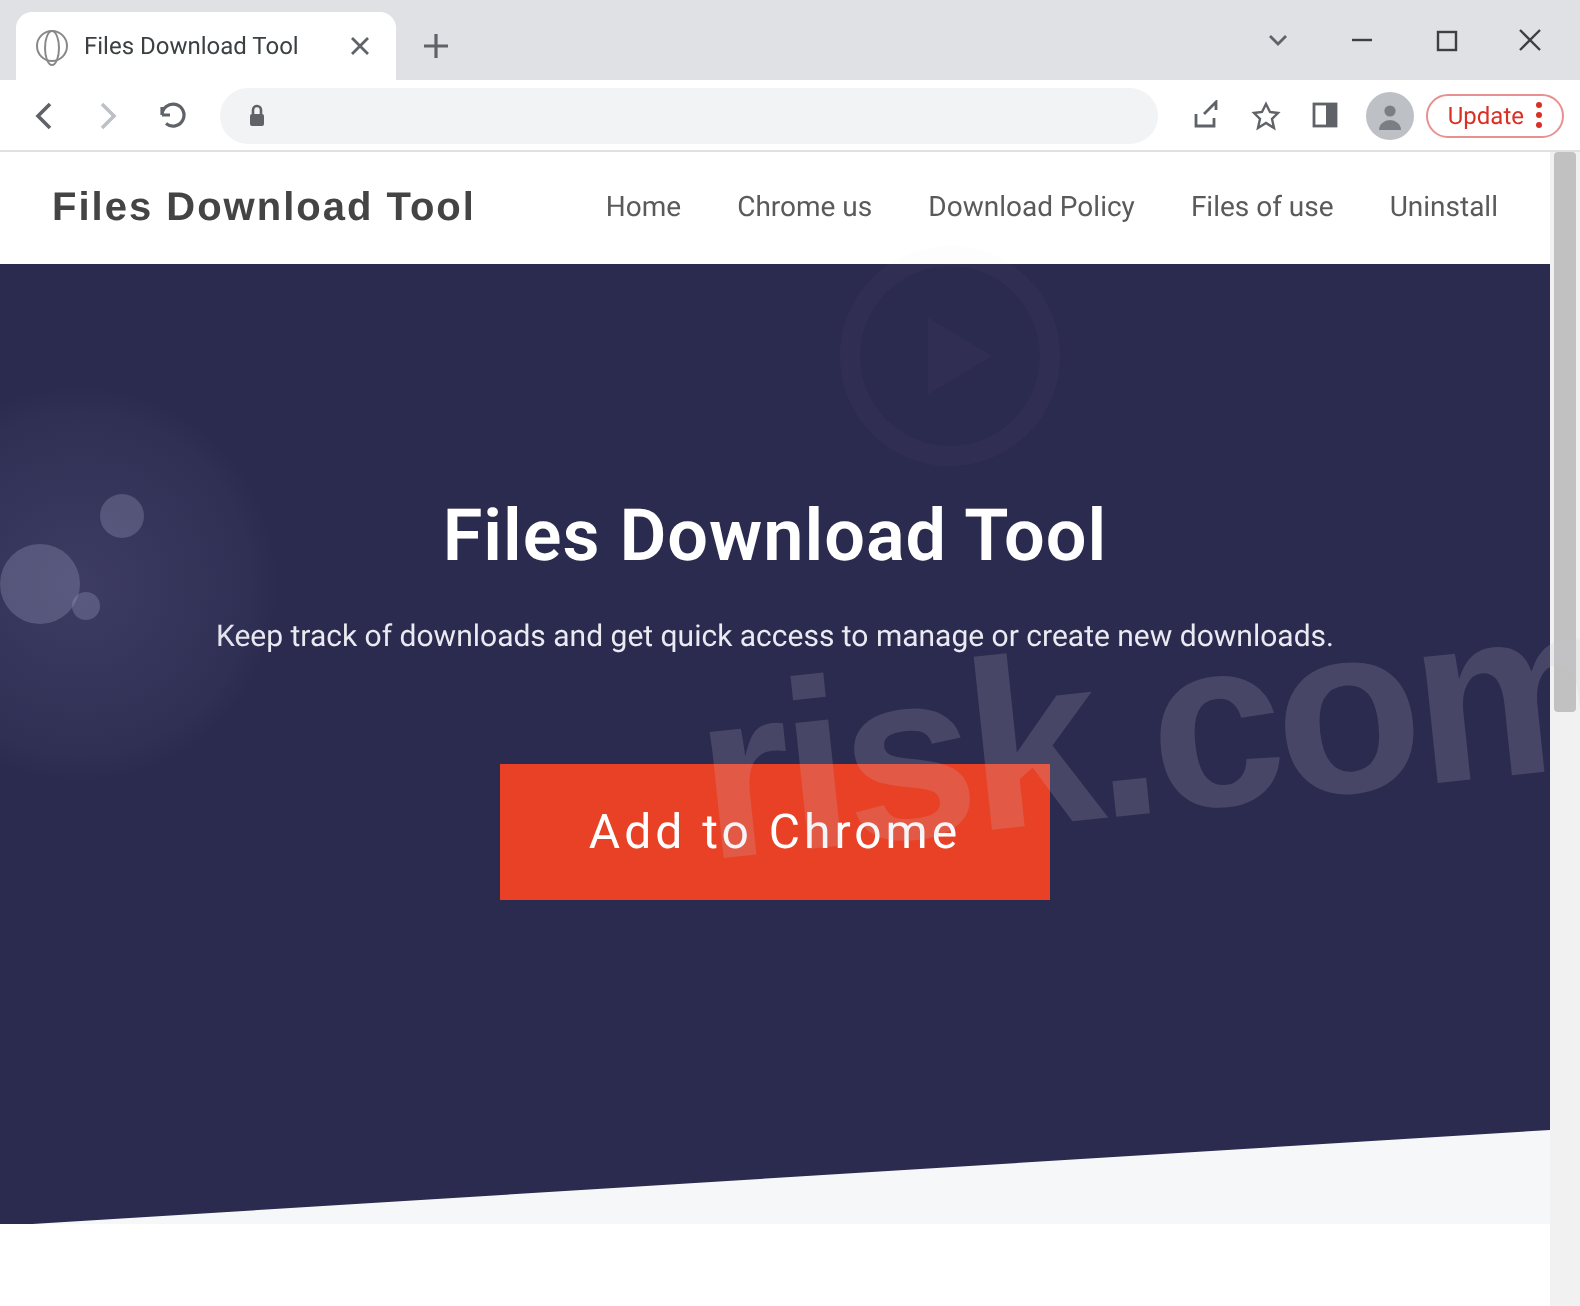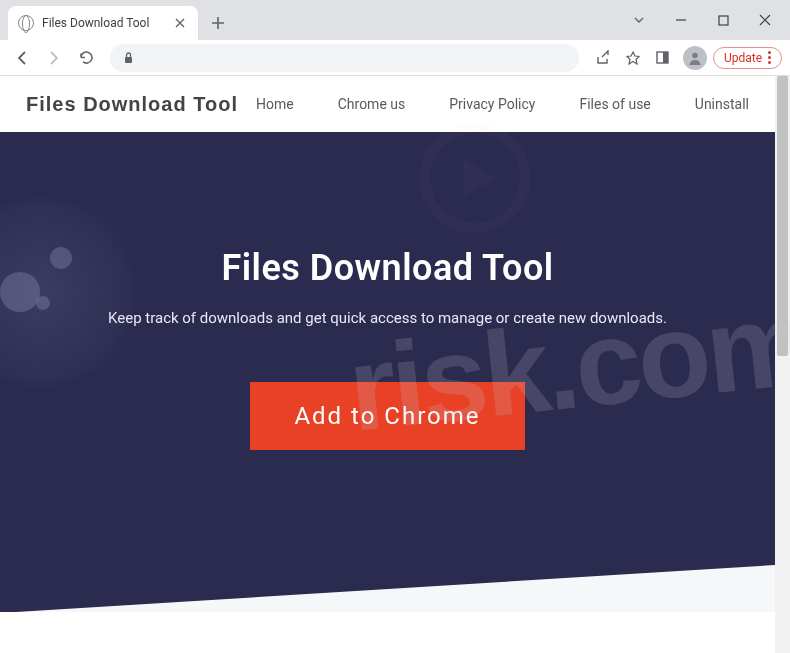--- a/index.html
+++ b/index.html
@@ -30,21 +30,21 @@
     .update-dots span { width: 3px; height: 3px; background: #d93025; border-radius: 50%; }
     
     
     .page-wrap { position: relative; height: 577px; overflow: hidden; }
     .page-scroll { position: absolute; top: 0; right: 0; width: 15px; height: 100%; background: #f1f1f1; }
     .scroll-thumb { position: absolute; top: 0; left: 2px; width: 11px; height: 280px; background: #c1c1c1; border-radius: 2px; }
     .page-content { width: calc(100% - 15px); height: 100%; position: relative; }
     
     .site-header { height: 56px; background: #fff; display: flex; align-items: center; padding: 0 26px; }
     .site-logo { font-size: 20px; font-weight: 700; color: #444; letter-spacing: 1px; font-family: "Segoe UI", sans-serif; }
-    .site-nav { margin-left: auto; display: flex; gap: 44px; }
+    .site-nav { margin-left: auto; display: flex; gap: 28px; }
     .nav-link { font-size: 14px; color: #5a5a5a; cursor: pointer; }
     
     .hero { background: #2b2a4f; position: relative; min-height: 480px; display: flex; flex-direction: column; align-items: center; padding-top: 115px; color: #fff; overflow: hidden; }
     .hero-bg-deco { position: absolute; left: -60px; top: 60px; width: 200px; height: 200px; border-radius: 50%; background: radial-gradient(circle, rgba(140,138,180,0.18) 0%, rgba(140,138,180,0.05) 60%, transparent 70%); }
     .hero-bg-deco::before { content:""; position:absolute; width:40px; height:40px; border-radius:50%; background:rgba(160,158,195,0.3); top:80px; left:60px; }
     .hero-bg-deco::after { content:""; position:absolute; width:22px; height:22px; border-radius:50%; background:rgba(160,158,195,0.3); top:55px; left:110px; box-shadow: -18px 45px 0 -4px rgba(160,158,195,0.3); }
     .hero-title { font-size: 36px; font-weight: 600; letter-spacing: 0.5px; margin-bottom: 18px; }
     .hero-sub { font-size: 15px; max-width: 560px; text-align: center; line-height: 1.5; margin-bottom: 52px; color: #eaeaf2; }
     .cta { background: #e84126; color: #fff; font-size: 24px; letter-spacing: 2px; padding: 20px 44px; border: none; cursor: pointer; font-family: inherit; }
     .wedge { position: absolute; bottom: -1px; left: 0; width: 100%; height: 48px; }
@@ -156,21 +156,21 @@
 </div>
 
 <div class="page-wrap">
   <div class="page-content">
 
     <div class="site-header">
       <div class="site-logo">Files Download Tool</div>
       <nav class="site-nav">
         <span class="nav-link">Home</span>
         <span class="nav-link">Chrome us</span>
-        <span class="nav-link">Privacy Policy</span>
+        <span class="nav-link">Download Policy</span>
         <span class="nav-link">Files of use</span>
         <span class="nav-link">Uninstall</span>
       </nav>
     </div>
 
     <div class="hero">
       <div class="hero-bg-deco"></div>
       <h1 class="hero-title">Files Download Tool</h1>
       <p class="hero-sub">Keep track of downloads and get quick access to manage or create new downloads.</p>
       <button class="cta">Add to Chrome</button>

